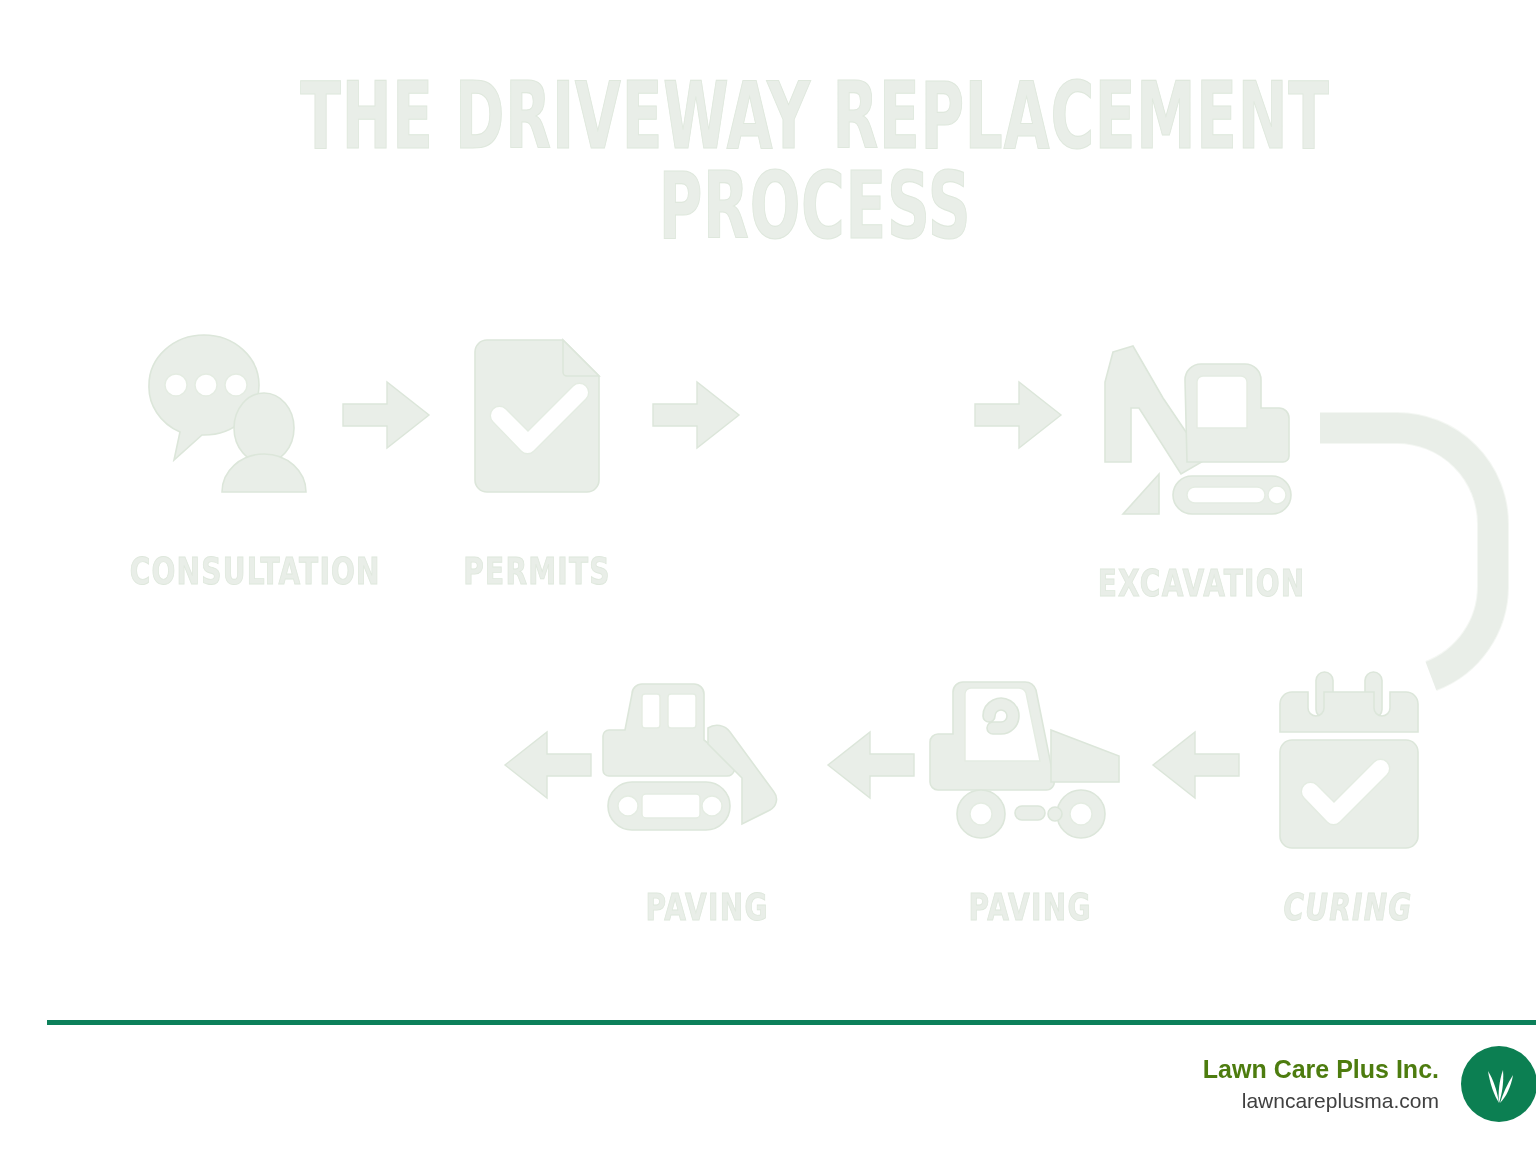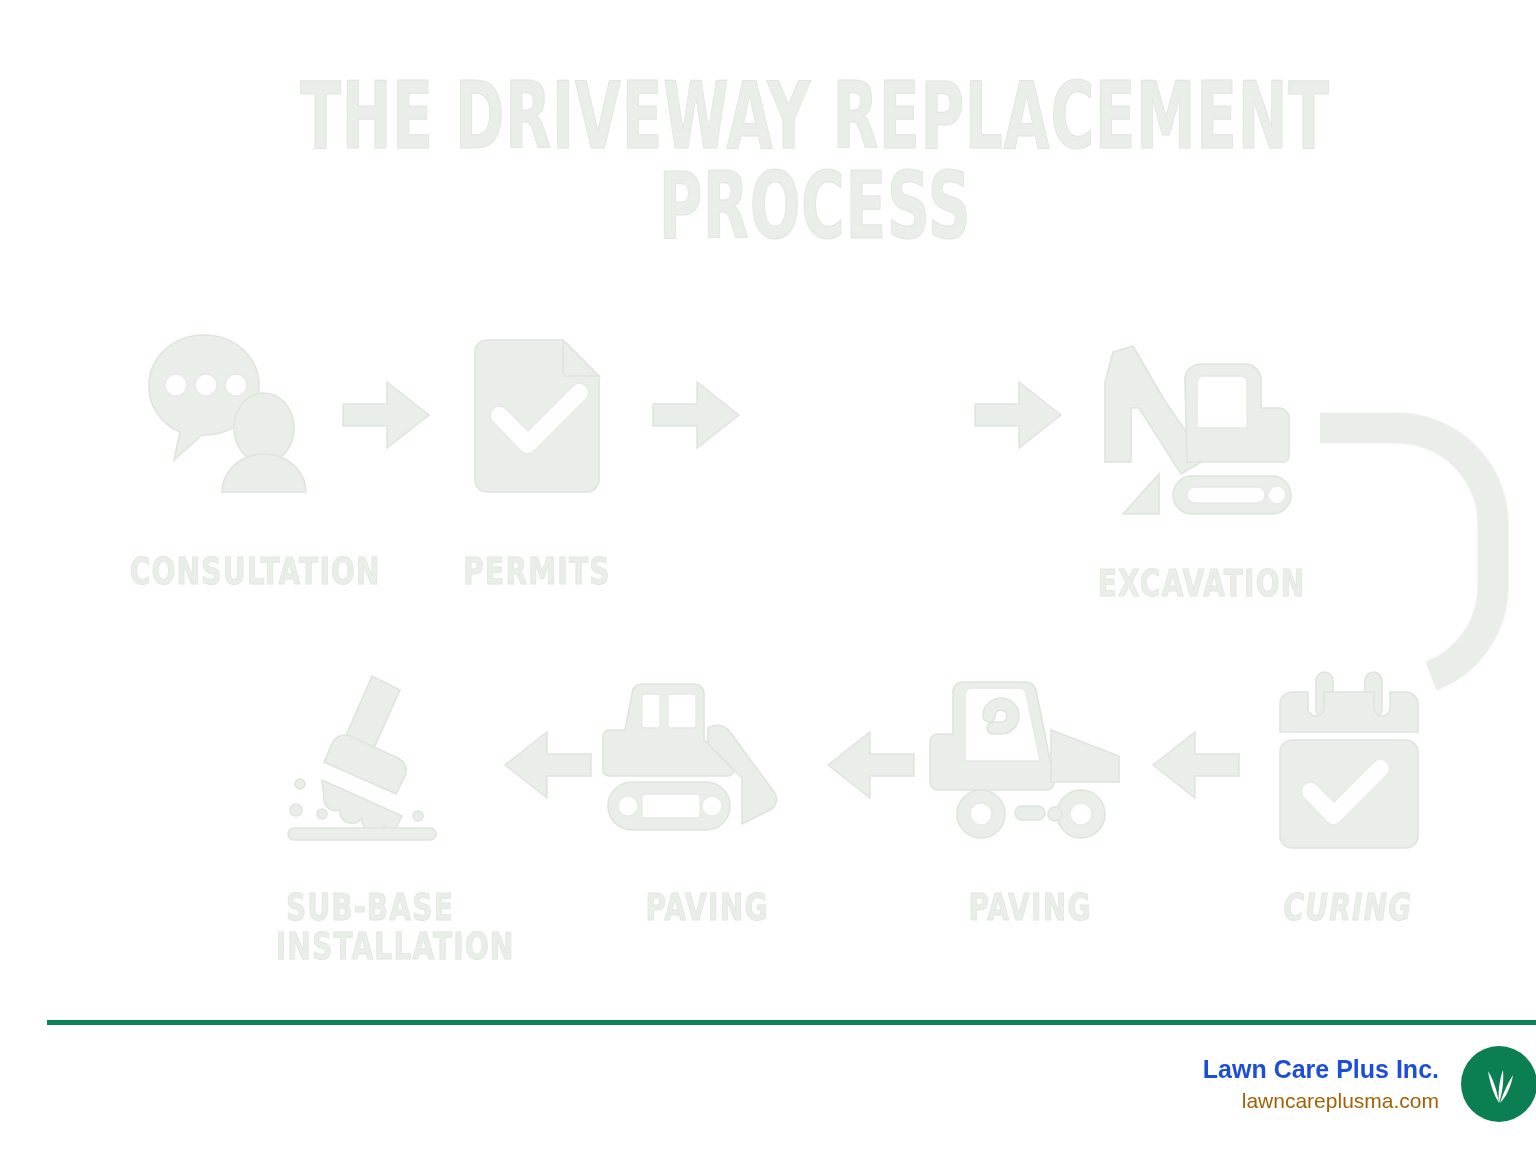--- a/index.html
+++ b/index.html
@@ -126,27 +126,27 @@
     right: 46px;
     top: 1046px;
     display: flex;
     align-items: center;
     gap: 22px;
   }
   #footer-text { text-align: right; }
   #brand-name {
     font-size: 25px;
     font-weight: 700;
-    color: #1d4ed8;
+    color: #4d7c0f;
     line-height: 1.35;
   }
   #brand-url {
     font-size: 21px;
     font-weight: 400;
-    color: #a16207;
+    color: #404040;
     line-height: 1.35;
   }
   #logo-circle {
     width: 76px;
     height: 76px;
     border-radius: 50%;
     background: #0c7f52;
     display: flex;
     align-items: center;
     justify-content: center;
@@ -224,36 +224,20 @@
 
   <div id="connector">
     <svg width="230" height="300" viewBox="0 0 230 300">
       <path class="connector-outline" d="M18 18 L95 18 a96 96 0 0 1 96 96 l0 62 a96 96 0 0 1 -62 90"></path>
       <path class="connector-path" d="M18 18 L95 18 a96 96 0 0 1 96 96 l0 62 a96 96 0 0 1 -62 90"></path>
     </svg>
   </div>
 
   <div class="row" id="row-bottom">
 
-    <div class="step" style="left:208px; top:0;">
-      <div class="step-icon">
-        <svg width="200" height="180" viewBox="0 0 200 180">
-          <path class="icon-fill" d="M102 6 L130 20 L102 82 L74 70 z"></path>
-          <path class="icon-fill" d="M62 74 a14 14 0 0 1 18 -8 l48 22 a14 14 0 0 1 6 20 l-8 16 l-72 -32 z"></path>
-          <path class="icon-fill" d="M52 110 L132 146 L126 158 a12 12 0 0 1 -12 -2 a12 12 0 0 1 -22 -8 a12 12 0 0 1 -22 -8 a12 12 0 0 1 -16 -12 z"></path>
-          <rect class="icon-fill" x="18" y="158" width="148" height="12" rx="6"></rect>
-          <circle class="icon-fill" cx="30" cy="114" r="5"></circle>
-          <circle class="icon-fill" cx="26" cy="140" r="6"></circle>
-          <circle class="icon-fill" cx="52" cy="144" r="5"></circle>
-          <circle class="icon-fill" cx="148" cy="146" r="5"></circle>
-        </svg>
-      </div>
-      <div class="step-label">SUB-BASE
-INSTALLATION</div>
-    </div>
 
     <div class="arrow" style="left:452px;">
       <svg width="100" height="90" viewBox="0 0 100 90">
         <path class="arrow-fill" d="M92 34 L48 34 L48 12 L6 45 L48 78 L48 56 L92 56 z"></path>
       </svg>
     </div>
 
     <div class="step" style="left:545px; top:0;">
       <div class="step-icon">
         <svg width="215" height="180" viewBox="0 0 215 180">

